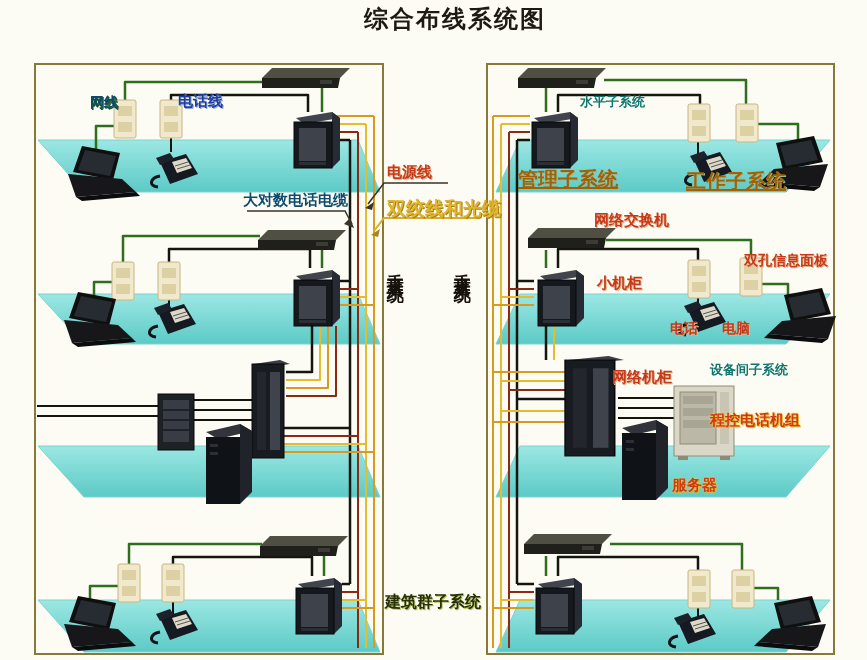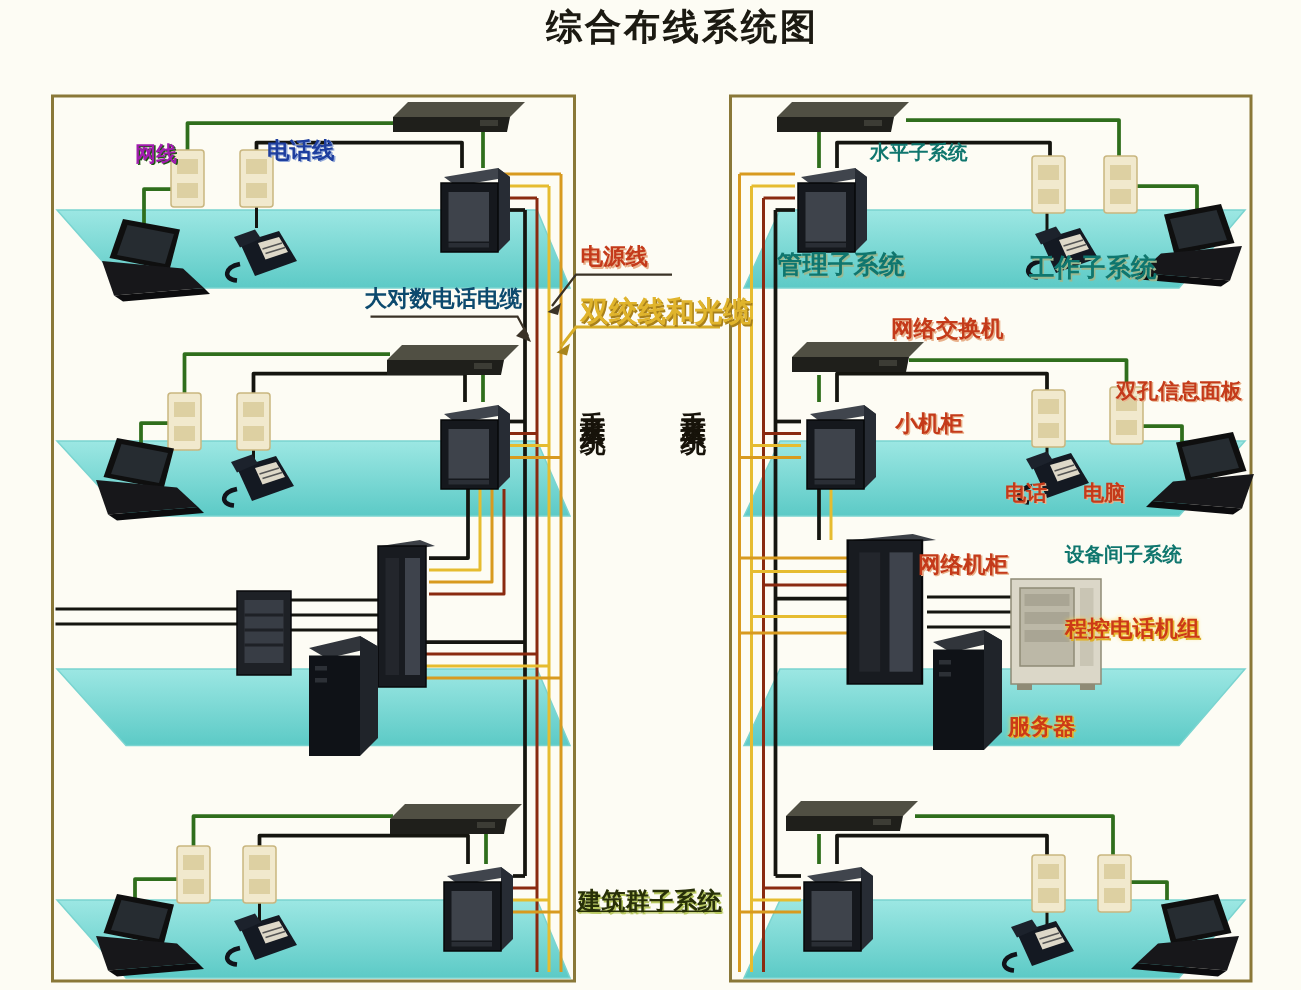--- a/index.html
+++ b/index.html
@@ -1,29 +1,29 @@
 <!DOCTYPE html>
 <html><head>
 <meta charset="utf-8">
 <style>
   html,body{margin:0;padding:0;background:#ffffff;font-family:"Liberation Sans",sans-serif;}
   .stage{position:relative;width:867px;height:660px;background:#fdfcf4;overflow:hidden;}
   .art{position:absolute;left:0;top:0;}
   .lbl{position:absolute;white-space:nowrap;font-weight:bold;line-height:1.1;}
   .title{font-size:24px;color:#1c1a12;text-align:center;letter-spacing:2px;}
-  .green{color:#a21caf;font-size:14px;text-shadow:1px 1px 0 #1d5a10;}
+  .green{color:#0c4a6e;font-size:14px;text-shadow:1px 1px 0 #1d5a10;}
   .blue{color:#1e3e9e;font-size:15px;text-shadow:1px 1px 0 #92a8d8;text-align:center;}
   .dark{color:#0c4a6e;font-size:15px;}
   .red{color:#c43a1a;font-size:15px;text-shadow:1px 1px 0 #e8b08a;}
   .red-sm{color:#c43a1a;font-size:14px;text-shadow:1px 1px 0 #e8b08a;}
   .redglow{color:#cc3a16;font-size:15px;text-shadow:0 0 3px #ffd34a,1px 1px 0 #d8a820;}
   .yellow{color:#e0b42c;font-size:19px;text-shadow:1px 1px 0 #a8801a;}
   .black-big{color:#0f766e;font-size:13px;}
-  .darkgreenish{color:#0f766e;font-size:17px;text-shadow:1px 1px 0 #9ab890;}
-  .campus{color:#283008;font-size:16px;text-shadow:1px 1px 0 #b8c860;text-decoration:underline;}
+  .darkgreenish{color:#a16207;font-size:20px;text-shadow:1px 1px 0 #9ab890;text-decoration:underline;}
+  .campus{color:#283008;font-size:16px;text-shadow:1px 1px 0 #b8c860;}
   .vert{writing-mode:vertical-rl;text-orientation:upright;color:#17130a;font-size:17px;letter-spacing:3px;}
 </style>
 </head>
 <body>
 
 <div class="stage">
 
 <svg class="art" width="867" height="660" viewBox="0 0 867 660">
   <defs>
     <linearGradient id="floorGrad" x1="0" y1="0" x2="0" y2="1">

